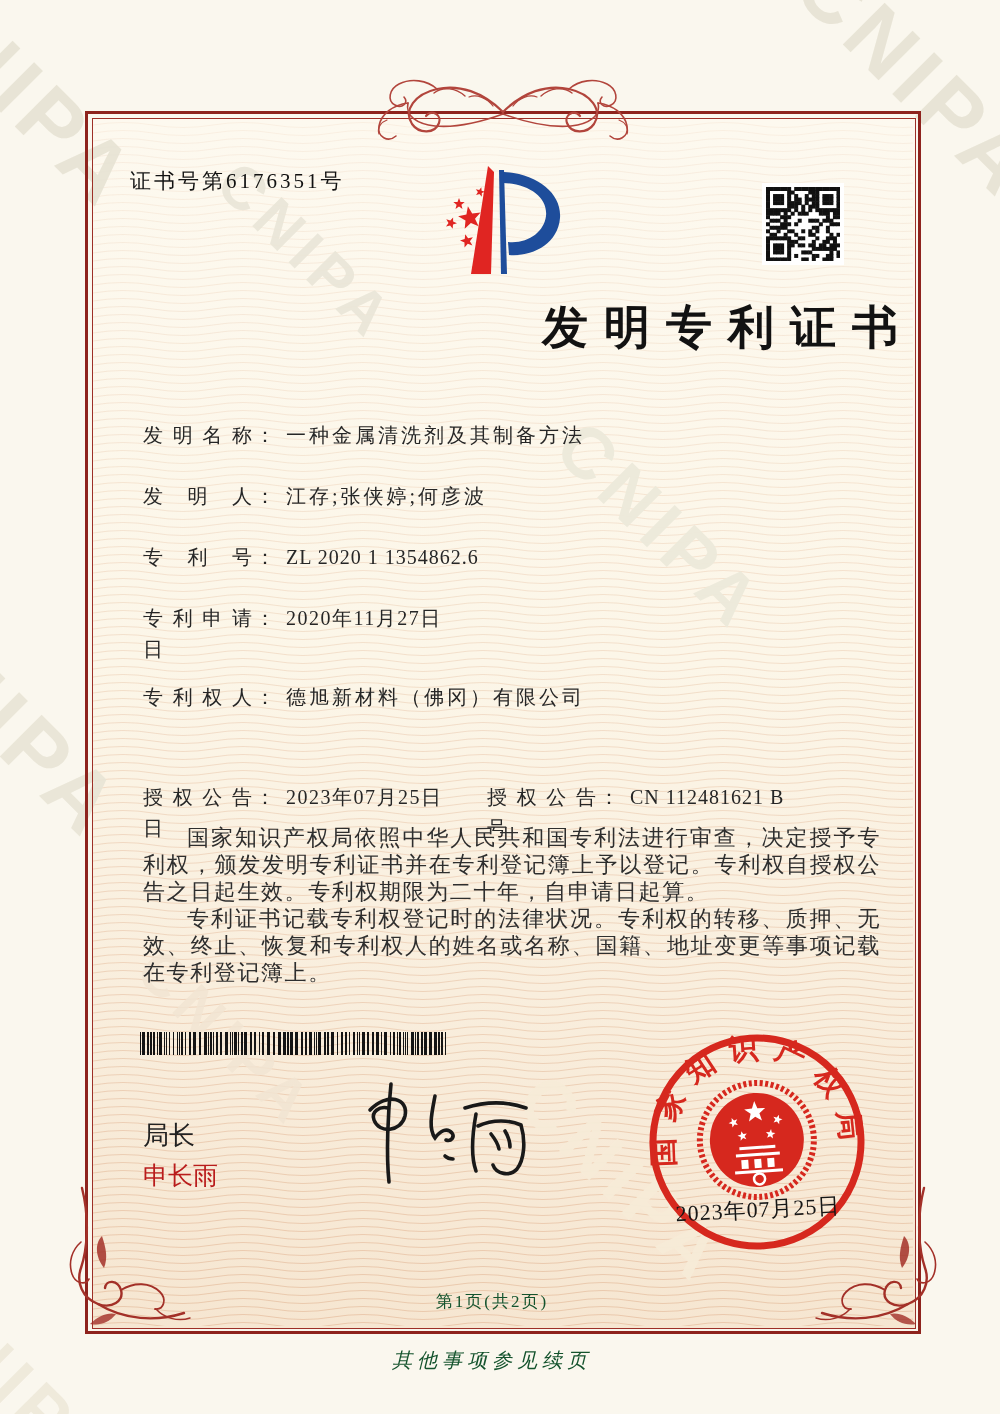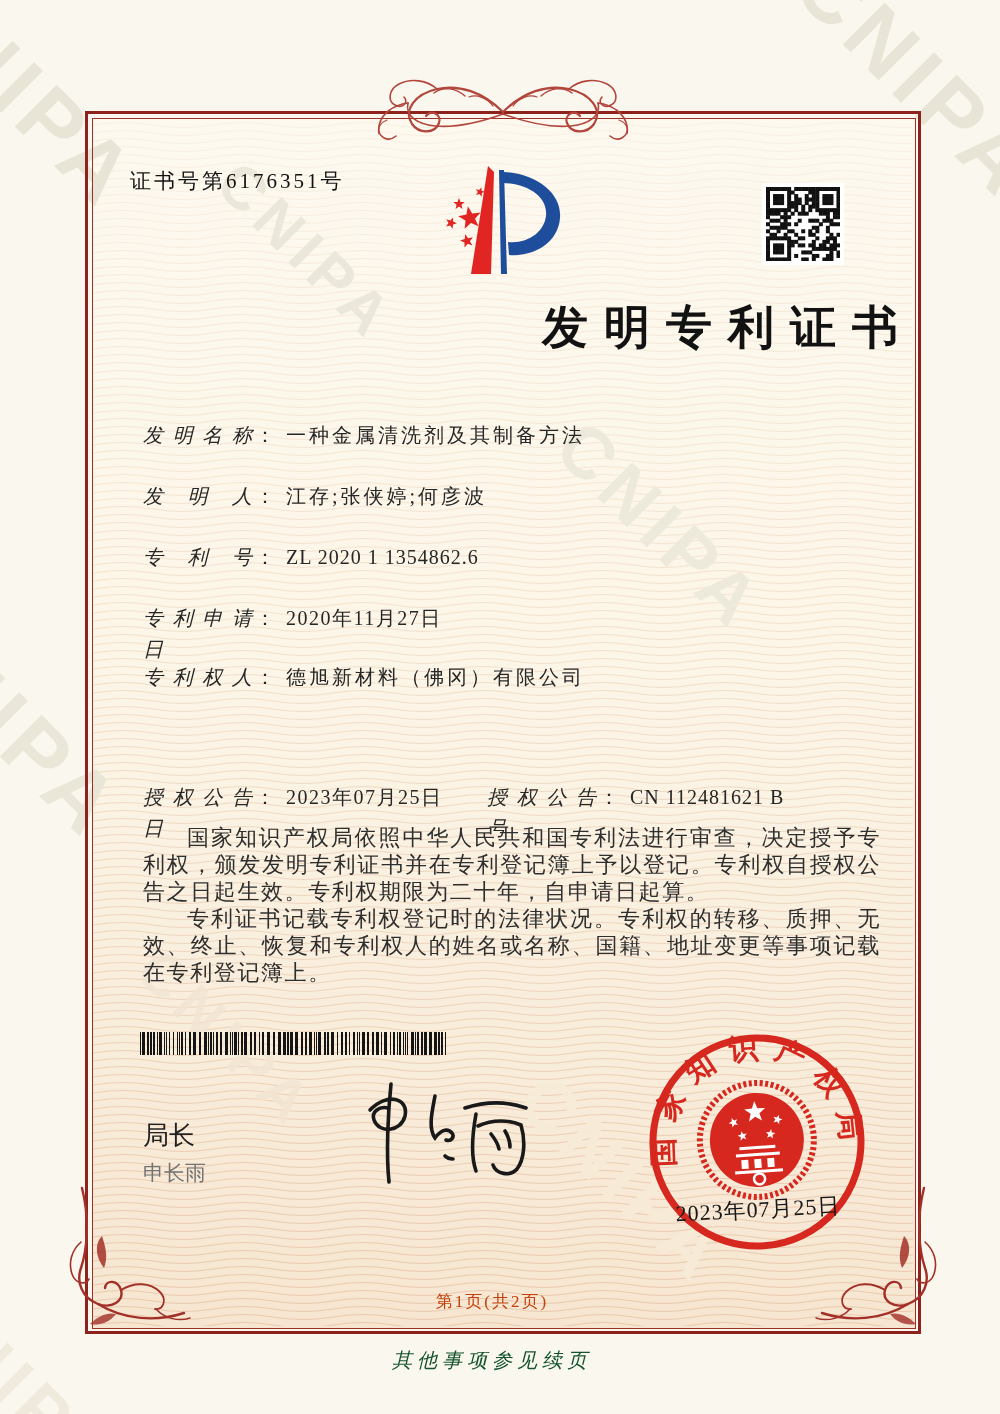--- a/index.html
+++ b/index.html
@@ -17,38 +17,38 @@
   .frame-outer{left:85px;top:111px;width:836px;height:1223px;border:3px solid #8e231d;box-sizing:border-box;}
   .frame-inner{left:92px;top:118px;width:824px;height:1211px;border:1px solid #9d2f27;box-sizing:border-box;}
   
   .cert-no{left:130px;top:167px;font-size:21px;letter-spacing:3px;color:#111;}
   .logo{left:418px;top:160px;}
   .qr{left:762px;top:183px;width:82px;height:82px;background:#fff;padding:4px;box-sizing:border-box;}
   .title{left:92px;top:297px;width:822px;text-align:right;font-size:46px;font-weight:bold;
     letter-spacing:16px;color:#121212;}
   
   .row{left:143px;font-size:20px;letter-spacing:3px;color:#262626;line-height:31px;}
-  .lb{display:inline-block;width:112px;text-align:justify;text-align-last:justify;vertical-align:top;font-style:italic;}
+  .lb{display:inline-block;width:112px;text-align:justify;text-align-last:justify;vertical-align:top;}
   .cl{display:inline-block;vertical-align:top;}
   .vl{display:inline-block;margin-left:8px;vertical-align:top;}
   .vl-wrap{width:580px;}
   .row-grant2{left:487px;}
   
   .paras{left:143px;top:824px;width:738px;font-size:22px;line-height:27px;letter-spacing:1.6px;
     text-align:justify;color:#2e2e2e;}
   .paras p{margin:0;text-indent:2em;}
   .paras p + p{}
   #barcode{left:140px;top:1032px;width:306px;height:23px;}
   .sig-title{left:143px;top:1118px;font-size:26px;font-family:"Liberation Sans","DejaVu Sans",sans-serif;color:#222;}
-  .sig-name{left:143px;top:1159px;font-size:21px;font-family:"Liberation Sans","DejaVu Sans",sans-serif;color:#737373;text-align:center;}
+  .sig-name{left:143px;top:1159px;font-size:25px;font-family:"Liberation Sans","DejaVu Sans",sans-serif;color:#b91c1c;text-align:center;}
   .sig-script{left:295px;top:1070px;}
   .seal{left:643px;top:1028px;transform:rotate(-4deg);}
   .seal-date{left:660px;top:1195px;width:196px;text-align:center;font-size:22px;color:#161616;
     transform:rotate(-3deg);letter-spacing:1px;}
-  .page-info{left:92px;top:1290px;width:800px;text-align:center;font-size:17px;letter-spacing:2px;color:#c2410c;font-family:Liberation Serif, serif;}
+  .page-info{left:92px;top:1290px;width:800px;text-align:center;font-size:17px;letter-spacing:2px;color:#14532d;font-family:Liberation Serif, serif;}
   .note{left:92px;top:1347px;width:800px;text-align:center;font-size:20px;letter-spacing:5px;
     font-style:italic;color:#14532d;}
   .wm{position:absolute;font-family:"Liberation Sans","DejaVu Sans",sans-serif;font-weight:bold;
     transform:rotate(45deg);transform-origin:0 0;letter-spacing:8px;white-space:nowrap;pointer-events:none;}
 </style>
 </head>
 <body>
 
 <div class="page">
 
@@ -515,21 +515,21 @@
   </div>
   <div class="abs row" style="top:481px">
     <span class="lb">发明人</span><span class="cl">：</span><span class="vl">江存;张侠婷;何彦波</span>
   </div>
   <div class="abs row" style="top:542px">
     <span class="lb">专利号</span><span class="cl">：</span><span class="vl" style="letter-spacing:1px">ZL 2020 1 1354862.6</span>
   </div>
   <div class="abs row" style="top:603px">
     <span class="lb">专利申请日</span><span class="cl">：</span><span class="vl" style="letter-spacing:1.5px">2020年11月27日</span>
   </div>
-  <div class="abs row" style="top:662px">
+  <div class="abs row" style="top:682px">
     <span class="lb">专利权人</span><span class="cl">：</span><span class="vl">德旭新材料（佛冈）有限公司</span>
   </div>
   <div class="abs row" style="top:782px">
     <span class="lb">授权公告日</span><span class="cl">：</span><span class="vl" style="letter-spacing:1.5px">2023年07月25日</span>
   </div>
   <div class="abs row row-grant2" style="top:782px">
     <span class="lb">授权公告号</span><span class="cl">：</span><span class="vl" style="letter-spacing:1px">CN 112481621 B</span>
   </div>
 
   <div class="abs paras">

